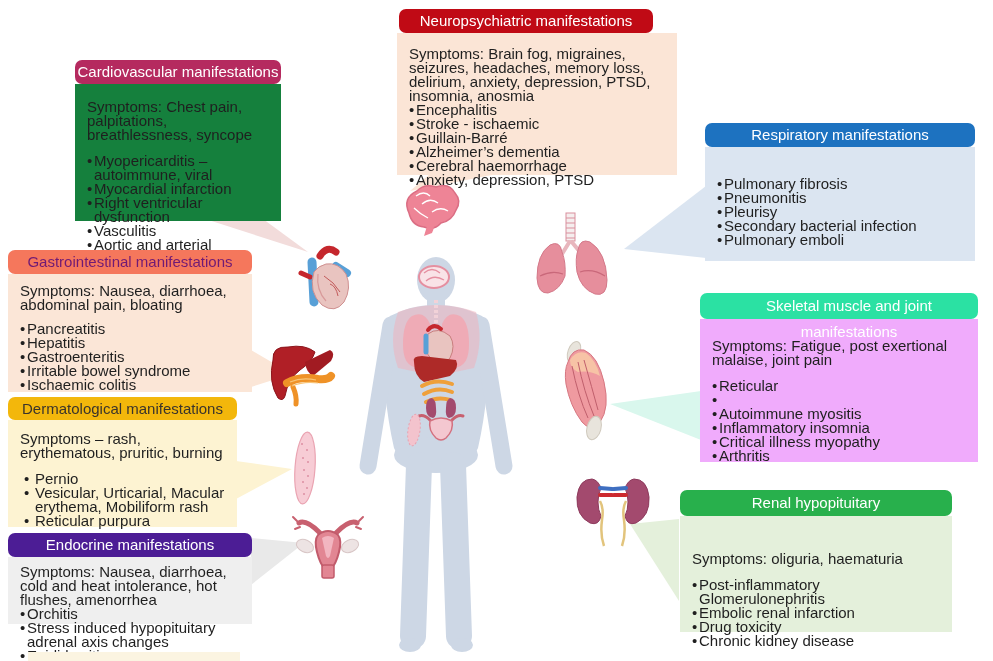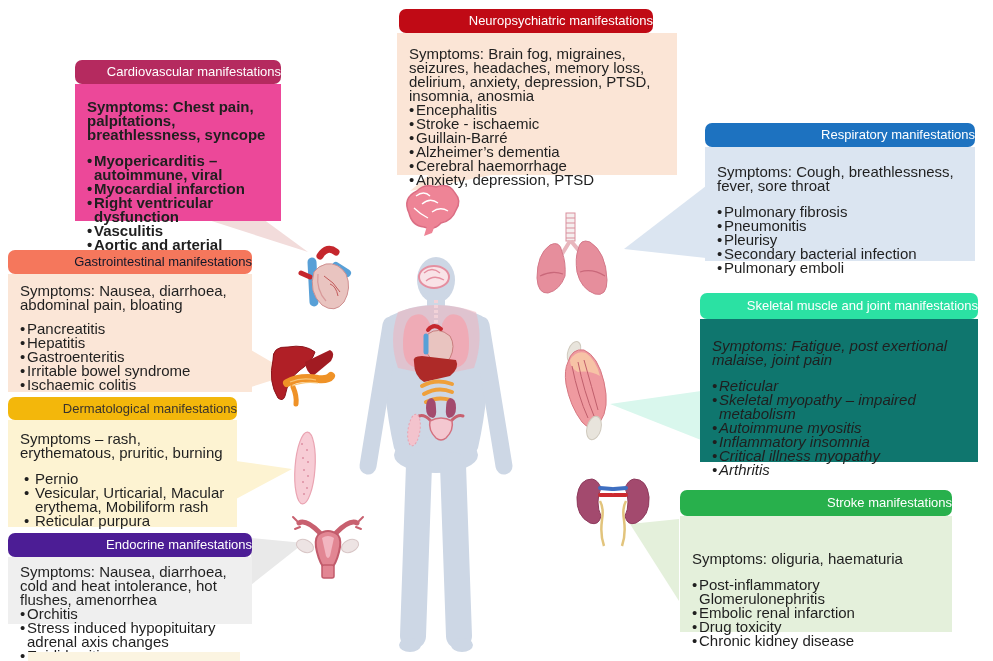--- a/index.html
+++ b/index.html
@@ -1,21 +1,21 @@
 <!DOCTYPE html>
 <html><head>
 <meta charset="utf-8">
 <style>
   html,body{margin:0;padding:0;background:#ffffff;}
   #canvas{position:relative;width:993px;height:661px;background:#ffffff;overflow:hidden;
           font-family:"Liberation Sans",sans-serif;}
   #art{position:absolute;left:0;top:0;z-index:1;}
   .callout{position:absolute;z-index:2;}
-  .box-header{height:24px;line-height:24px;border-radius:7px;text-align:right;
-              font-size:13px;font-weight:400;position:relative;z-index:3;}
+  .box-header{height:24px;line-height:24px;border-radius:7px;text-align:center;
+              font-size:15px;font-weight:400;position:relative;z-index:3;}
   .box-body{font-size:15px;line-height:14px;color:#1f1f1f;
             padding:10px 10px 0 12px;box-sizing:border-box;}
   .symptoms{white-space:pre-line;}
   .items{margin-top:12px;}
   .no-gap .items{margin-top:0;}
   .bullet-row{display:flex;}
   .bullet{flex:none;width:7px;}
 
   .box-cardiovascular{left:75px;top:60px;width:206px;}
   .box-cardiovascular .box-body{height:137px;padding-top:16px;}
@@ -172,21 +172,21 @@
       <path d="M600 495 L612 495 M626 495 L614 495" stroke="#cc2a2f" stroke-width="4" stroke-linecap="round"></path>
       <path d="M600 501 Q604 508 602 520 Q600 535 604 546" stroke="#e2c47c" stroke-width="2.5" fill="none"></path>
       <path d="M626 501 Q622 508 624 520 Q626 535 622 546" stroke="#e2c47c" stroke-width="2.5" fill="none"></path>
     </g>
   </svg>
 
   <div class="callout box-cardiovascular">
     <div class="box-header" style="background-color: rgb(181, 42, 95); color: rgb(255, 255, 255);">
       <span>Cardiovascular manifestations</span>
     </div>
-    <div class="box-body" style="background-color: #ec4899; font-weight: bold;">
+    <div class="box-body" style="background-color: #15803d;">
       <div class="symptoms">Symptoms: Chest pain, palpitations, breathlessness, syncope</div>
       <div class="items">
           <div class="bullet-row">
             <span class="bullet">•</span>
             <span>Myopericarditis – autoimmune, viral</span>
           </div>
           <div class="bullet-row">
             <span class="bullet">•</span>
             <span>Myocardial infarction</span>
           </div>
@@ -243,21 +243,20 @@
           </div>
         </div>
     </div>
   </div>
 
   <div class="callout box-respiratory">
     <div class="box-header" style="background-color: rgb(29, 114, 192); color: rgb(255, 255, 255);">
       <span>Respiratory manifestations</span>
     </div>
     <div class="box-body" style="background-color: rgb(219, 229, 241);">
-      <div class="symptoms">Symptoms: Cough, breathlessness, fever, sore throat</div>
       <div class="items">
           <div class="bullet-row">
             <span class="bullet">•</span>
             <span>Pulmonary fibrosis</span>
           </div>
           <div class="bullet-row">
             <span class="bullet">•</span>
             <span>Pneumonitis</span>
           </div>
           <div class="bullet-row">
@@ -270,21 +269,21 @@
           </div>
           <div class="bullet-row">
             <span class="bullet">•</span>
             <span>Pulmonary emboli</span>
           </div>
         </div>
     </div>
   </div>
 
   <div class="callout box-gastrointestinal">
-    <div class="box-header" style="background-color: rgb(245, 119, 92); color: #0f172a;">
+    <div class="box-header" style="background-color: rgb(245, 119, 92); color: #701a75;">
       <span>Gastrointestinal manifestations</span>
     </div>
     <div class="box-body" style="background-color: rgb(251, 230, 215);">
       <div class="symptoms">Symptoms: Nausea, diarrhoea, abdominal pain, bloating</div>
       <div class="items">
           <div class="bullet-row">
             <span class="bullet">•</span>
             <span>Pancreatitis</span>
           </div>
           <div class="bullet-row">
@@ -304,30 +303,29 @@
             <span>Ischaemic colitis</span>
           </div>
         </div>
     </div>
   </div>
 
   <div class="callout box-skeletal">
     <div class="box-header" style="background-color: rgb(43, 225, 163); color: rgb(255, 255, 255); padding-left: 20px;">
       <span>Skeletal muscle and joint manifestations</span>
     </div>
-    <div class="box-body" style="background-color: #0f766e; font-style: italic;">
+    <div class="box-body" style="background-color: #f0abfc;">
       <div class="symptoms">Symptoms: Fatigue, post exertional malaise, joint pain</div>
       <div class="items">
           <div class="bullet-row">
             <span class="bullet">•</span>
             <span>Reticular</span>
           </div>
           <div class="bullet-row">
             <span class="bullet">•</span>
-            <span>Skeletal myopathy – impaired metabolism</span>
           </div>
           <div class="bullet-row">
             <span class="bullet">•</span>
             <span>Autoimmune myositis</span>
           </div>
           <div class="bullet-row">
             <span class="bullet">•</span>
             <span>Inflammatory insomnia</span>
           </div>
           <div class="bullet-row">
@@ -360,21 +358,21 @@
           <div class="bullet-row">
             <span class="bullet">•</span>
             <span>Reticular purpura</span>
           </div>
         </div>
     </div>
   </div>
 
   <div class="callout box-renal">
     <div class="box-header" style="background-color: rgb(40, 176, 76); color: rgb(255, 255, 255);">
-      <span>Stroke manifestations</span>
+      <span>Renal hypopituitary</span>
     </div>
     <div class="box-body" style="background-color: rgb(228, 240, 219);">
       <div class="symptoms">Symptoms: oliguria, haematuria</div>
       <div class="items">
           <div class="bullet-row">
             <span class="bullet">•</span>
             <span>Post-inflammatory Glomerulonephritis</span>
           </div>
           <div class="bullet-row">
             <span class="bullet">•</span>

